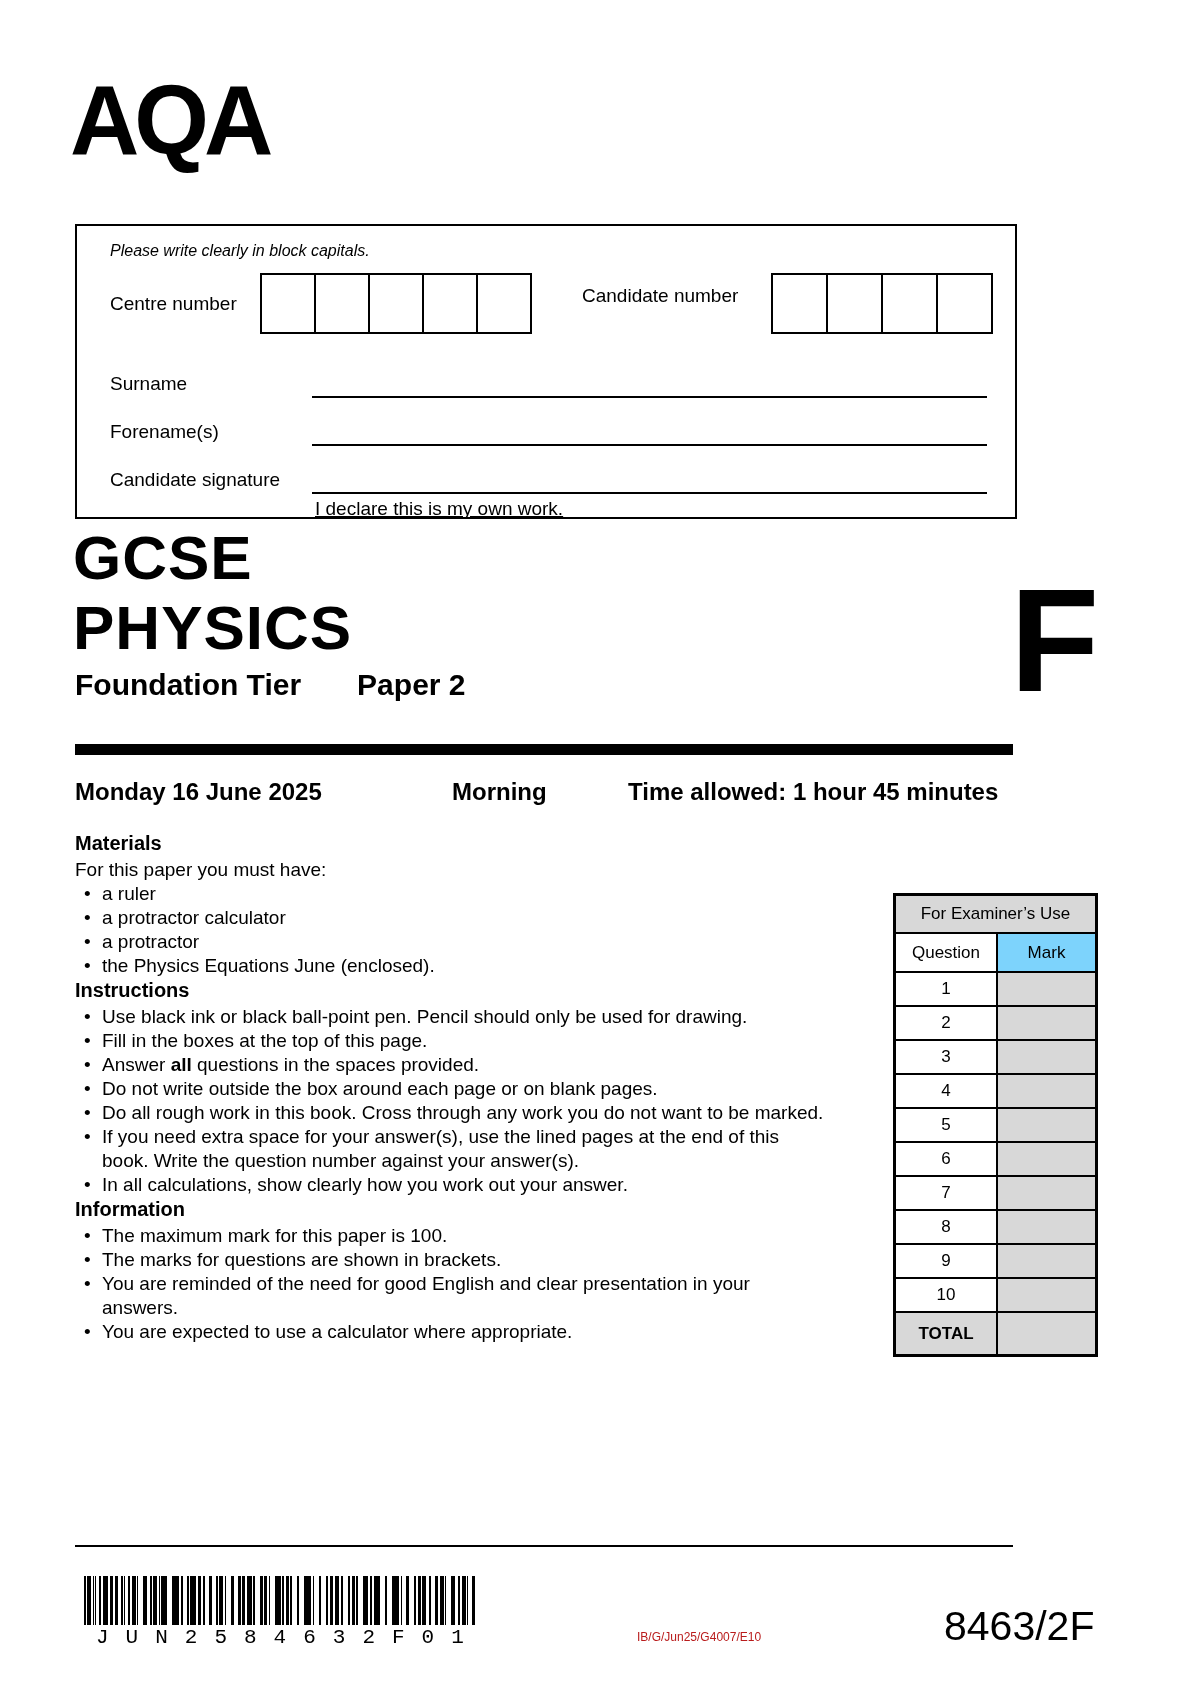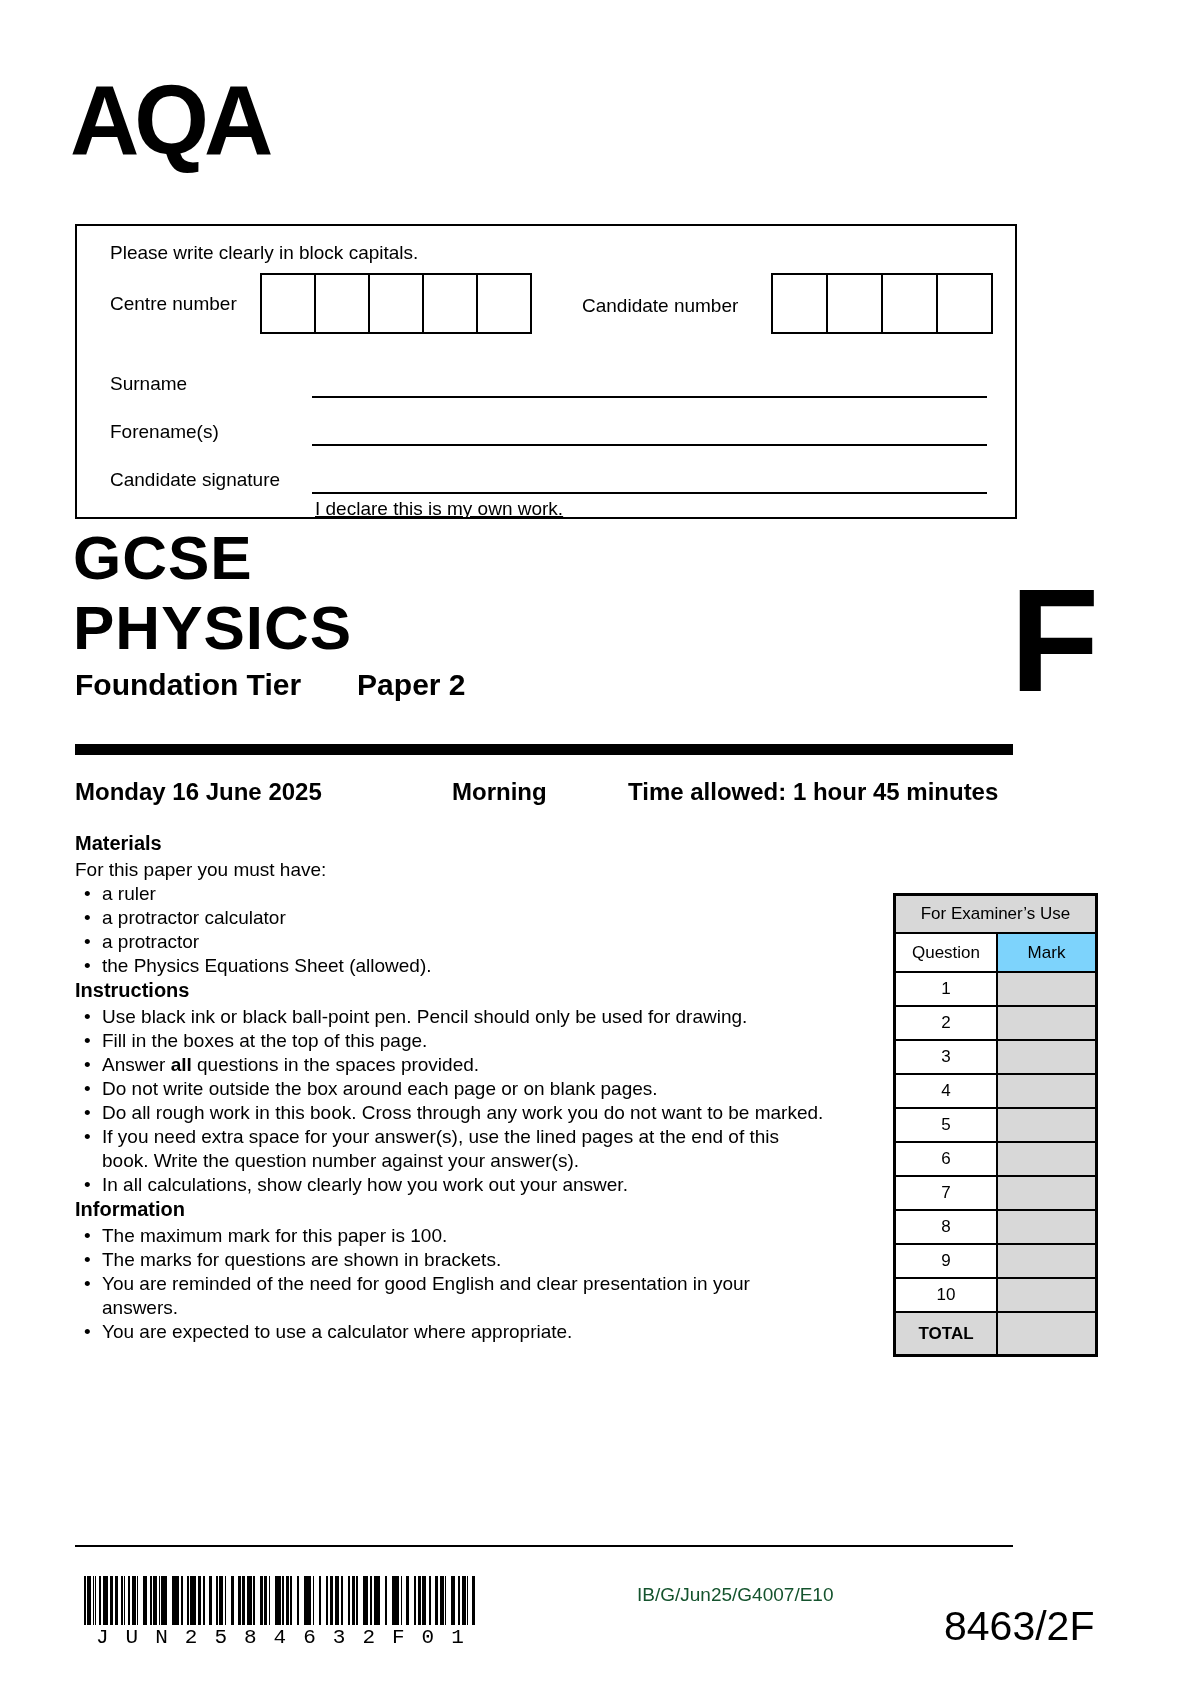--- a/index.html
+++ b/index.html
@@ -6,21 +6,21 @@
   body{font-family:"Liberation Sans",sans-serif;color:#000;}
   .page{position:relative;width:1191px;height:1684px;background:#fff;overflow:hidden;}
 
   
   .aqa-logo{position:absolute;left:70px;top:72px;font-size:96px;font-weight:900;
     letter-spacing:-5px;line-height:1;transform:scaleY(1.02);}
 
   
   .cand-box{position:absolute;left:75px;top:224px;width:938px;height:291px;border:2px solid #000;}
   .cand-box .lbl{position:absolute;font-size:19px;line-height:24px;}
-  .please{position:absolute;left:33px;top:16px;font-size:19px;}
+  .please{position:absolute;left:33px;top:16px;font-size:16px;font-style:italic;}
   .cells{position:absolute;display:flex;border:2px solid #000;background:#fff;}
   .cells .cell{width:52px;height:57px;border-right:2px solid #000;}
   .cells .cell:last-child{border-right:none;}
   .centre-cells{left:183px;top:47px;}
   .cand-cells{left:694px;top:47px;}
   .cand-cells .cell{width:53px;}
   .wline{position:absolute;left:235px;width:675px;border-bottom:2px solid #000;height:0;}
   .declare{position:absolute;left:238px;top:272px;font-size:19px;text-decoration:underline;}
 
   
@@ -58,21 +58,21 @@
   .mark-cell{background:#d8d8d8;}
   .total-cell{height:41px;background:#d8d8d8;font-weight:bold;}
 
   
   .foot-rule{position:absolute;left:75px;top:1545px;width:938px;border-top:2px solid #000;}
   .barcode{position:absolute;left:84px;top:1576px;width:392px;height:49px;background-color:#fff;
     background-image:
       repeating-linear-gradient(90deg,#000 0 2px,transparent 2px 4px,#000 4px 7px,transparent 7px 9px,#000 9px 10px,transparent 10px 15px,#000 15px 17px,transparent 17px 22px),
       repeating-linear-gradient(90deg,transparent 0 3px,#000 3px 5px,transparent 5px 11px,#000 11px 12px,transparent 12px 19px,#000 19px 23px,transparent 23px 29px);}
   .barcode-text{position:absolute;left:96px;top:1626px;font-size:21px;letter-spacing:17px;font-family:"Liberation Mono",monospace;white-space:nowrap;}
-  .ref-code{position:absolute;left:637px;top:1584px;font-size:19px;color:#14532d;}
+  .ref-code{position:absolute;left:637px;top:1630px;font-size:12px;color:#b91c1c;}
   .paper-code{position:absolute;left:944px;top:1606px;font-size:41px;line-height:1;white-space:nowrap;}
 </style>
 </head>
 <body>
 
 <div class="page">
 
   <div class="aqa-logo">AQA</div>
 
   <div class="cand-box">
@@ -80,21 +80,21 @@
 
     <div class="lbl" style="left:33px;top:66px;">Centre number</div>
     <div class="cells centre-cells">
         <div class="cell"></div>
         <div class="cell"></div>
         <div class="cell"></div>
         <div class="cell"></div>
         <div class="cell"></div>
       </div>
 
-    <div class="lbl" style="left:505px;top:68px;">Candidate number</div>
+    <div class="lbl" style="left:505px;top:58px;">Candidate number</div>
     <div class="cells cand-cells">
         <div class="cell"></div>
         <div class="cell"></div>
         <div class="cell"></div>
         <div class="cell"></div>
       </div>
 
     <div class="lbl" style="left:33px;top:146px;">Surname</div>
     <div class="wline" style="top:170px;"></div>
 
@@ -123,21 +123,21 @@
     <span class="sess-time">Time allowed: 1 hour 45 minutes</span>
   </div>
 
   <div class="textcol">
     <h3>Materials</h3>
     <p>For this paper you must have:</p>
     <ul>
         <li>a ruler</li>
         <li>a protractor calculator</li>
         <li>a protractor</li>
-        <li>the Physics Equations Sheet (allowed).</li>
+        <li>the Physics Equations June (enclosed).</li>
       </ul>
 
     <h3 class="gap1">Instructions</h3>
     <ul>
         <li>Use black ink or black ball-point pen.  Pencil should only be used for drawing.</li>
         <li>Fill in the boxes at the top of this page.</li>
         <li><span>Answer </span><span class="b">all</span><span> questions in the spaces provided.</span></li>
         <li>Do not write outside the box around each page or on blank pages.</li>
         <li>Do all rough work in this book.  Cross through any work you do not want to be marked.</li>
         <li>If you need extra space for your answer(s), use the lined pages at the end of this book.  Write the question number against your answer(s).</li>

